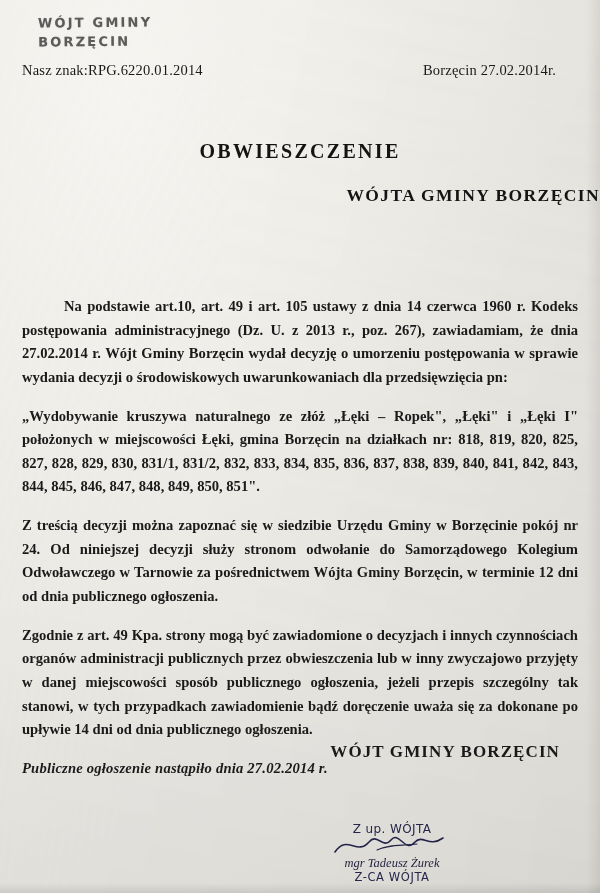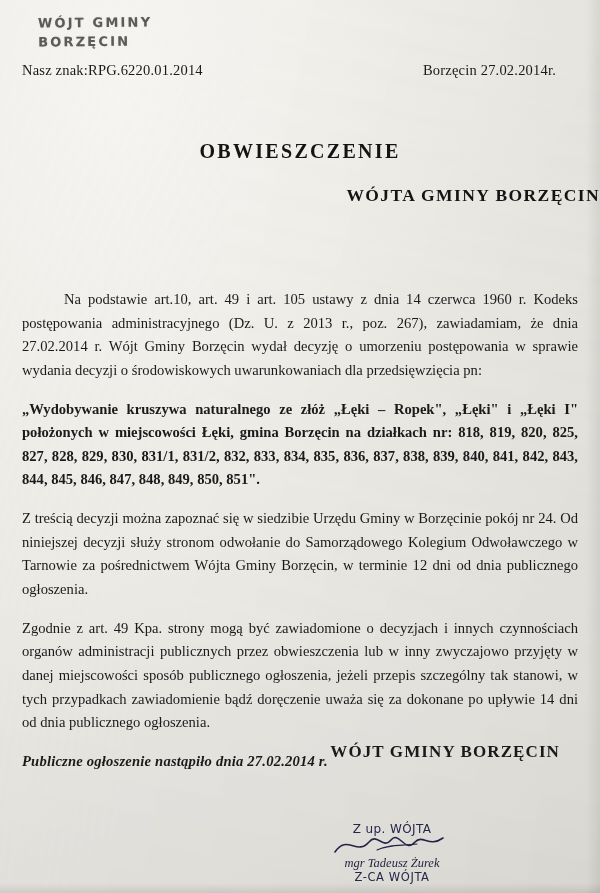--- a/index.html
+++ b/index.html
@@ -96,21 +96,21 @@
   
   .body-block {
     position: absolute;
     left: 22px;
     right: 22px;
     top: 288px;
     font-size: 14.6px;
     line-height: 1.62;
     text-align: justify;
   }
-  .body-block p { margin: 0 0 15px 0; }
+  .body-block p { margin: 7px 0 15px 0; font-weight: bold; }
   .p-indent { text-indent: 42px; }
   .b { font-weight: bold; }
 
   .closing-italic {
     margin-top: 20px;
     font-style: italic;
     font-weight: bold;
     font-size: 14.6px;
     letter-spacing: .2px;
   }

